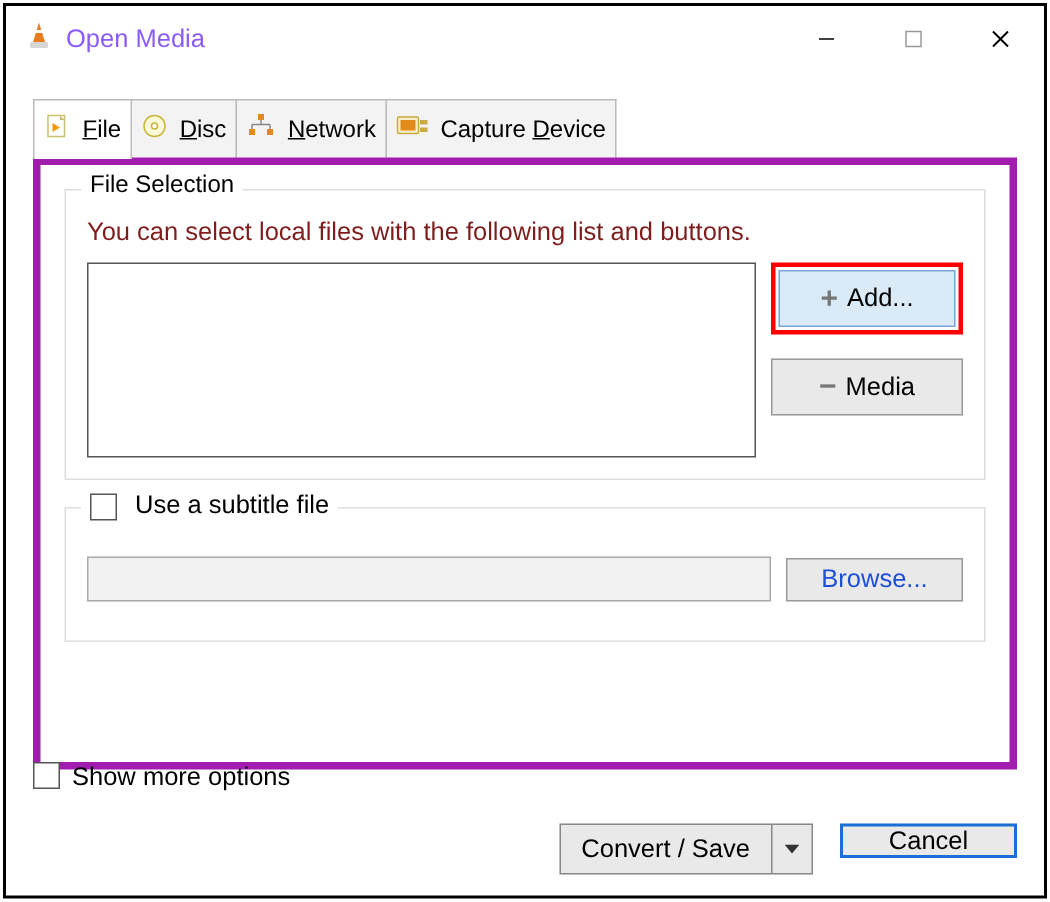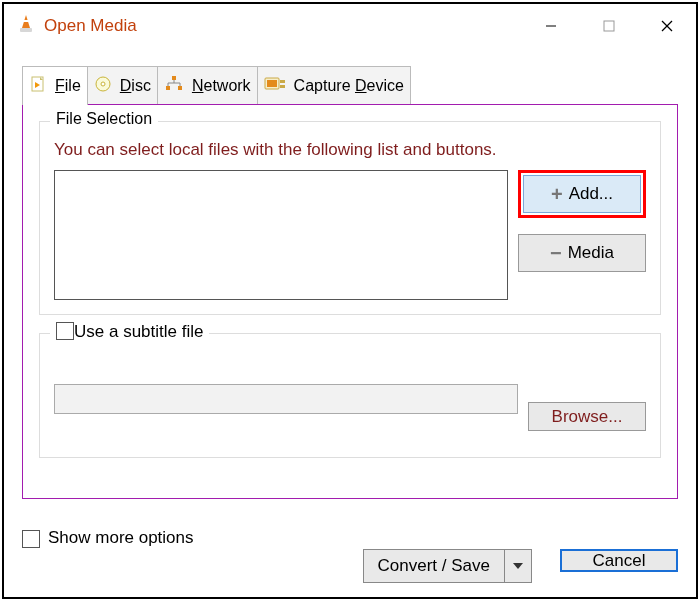--- a/index.html
+++ b/index.html
@@ -2,62 +2,62 @@
 <html><head>
   <meta charset="utf-8">
   <style>
     * { box-sizing: border-box; margin: 0; padding: 0; font-family: "Segoe UI", Tahoma, sans-serif; }
     body { background: #fff; width: 700px; height: 601px; overflow: hidden; }
     .outer { border: 2px solid #000; width: 696px; height: 597px; margin: 2px; background: #fff; position: relative; }
 
     
     .titlebar { height: 44px; display: flex; align-items: center; justify-content: space-between; padding: 0 0 0 12px; }
     .title-left { display: flex; align-items: center; gap: 8px; }
-    .app-title { font-size: 17px; color: #c2410c; }
+    .app-title { font-size: 17px; color: #8b5cf6; }
     .win-controls { display: flex; height: 100%; }
     .win-btn { width: 58px; height: 100%; display: flex; align-items: center; justify-content: center; font-size: 16px; color: #000; }
     .win-btn svg { width: 12px; height: 12px; }
 
     
     .content { padding: 0 18px; }
 
     
     .tabs-wrap { position: relative; margin-top: 18px; }
     .tabs { display: flex; }
     .tab { display: flex; align-items: center; gap: 8px; padding: 8px 6px; border: 1px solid #bbb; border-bottom: none; background: #f3f3f3; font-size: 16px; cursor: default; position: relative; }
     .tab.active { background: #fff; z-index: 2; border-color: #bbb; }
     .tab + .tab { margin-left: -1px; align-items: center; }
     .tab .underline { text-decoration: underline; }
-    .tab-body { border: 1px solid #a21caf; margin-top: -1px; padding: 16px 16px 40px 16px; position: relative; background: #fff; }
+    .tab-body { border: 5px solid #a21caf; margin-top: -1px; padding: 16px 16px 80px 16px; position: relative; background: #fff; }
 
     
     .fieldset { border: 1px solid #ddd; margin-top: 0; padding: 18px 14px 14px 14px; position: relative; }
     .legend { position: absolute; top: -12px; left: 10px; background: #fff; padding: 0 6px; font-size: 16px; color: #000; }
     .instr { font-size: 17px; margin-bottom: 10px; color: #7f1d1d; }
     .file-row { display: flex; gap: 10px; }
     .file-list { flex: 1; height: 130px; border: 1px solid #555; background: #fff; }
     .file-btns { display: flex; flex-direction: column; gap: 16px; width: 128px; }
     .btn { display: flex; align-items: center; justify-content: center; gap: 6px; height: 38px; font-size: 17px; border: 1px solid #999; background: #e9e9e9; padding: 0 6px; }
     .btn .sym { font-size: 20px; font-weight: bold; color: #777; line-height: 1; }
     .btn.add { background: #daeaf7; border: 1px solid #7aa7d9; }
     .highlight-red { border: 3px solid #f00; padding: 2px; display: inline-block; }
 
     
     .fieldset.sub { margin-top: 18px; padding: 14px 14px 26px 14px; }
-    .sub-top { display: flex; align-items: flex-start; gap: 0; position: absolute; top: -12px; left: 10px; background: #fff; padding: 0 6px; }
+    .sub-top { display: flex; align-items: flex-end; gap: 12px; position: absolute; top: -12px; left: 10px; background: #fff; padding: 0 6px; }
     .checkbox { width: 18px; height: 18px; border: 1px solid #555; background: #fff; display: inline-block; }
     .sub-row { display: flex; gap: 10px; align-items: center; margin-top: 18px; }
     .sub-input { flex: 1; height: 30px; border: 1px solid #aaa; background: #f2f2f2; }
-    .btn.browse { width: 118px; height: 29px; color: #7f1d1d; margin-top: 36px; }
-
-    
-    .show-more { position: absolute; left: 18px; bottom: 49px; display: flex; align-items: flex-end; gap: 8px; font-size: 17px; }
-
-    
-    .bottom-btns { position: absolute; right: 18px; bottom: 14px; display: flex; gap: 28px; }
+    .btn.browse { width: 118px; height: 29px; color: #1d4ed8; }
+
+    
+    .show-more { position: absolute; left: 18px; bottom: 69px; display: flex; align-items: flex-start; gap: 8px; font-size: 17px; }
+
+    
+    .bottom-btns { position: absolute; right: 18px; bottom: 14px; display: flex; gap: 18px; }
     .dropdown-btn { display: flex; border: 1px solid #888; background: #e9e9e9; }
     .dropdown-btn .main { padding: 6px 14px; font-size: 17px; border-right: 1px solid #888; }
     .dropdown-btn .arrow { width: 26px; display: flex; align-items: center; justify-content: center; }
     .btn.cancel { width: 118px; height: 23px; border: 2px solid #1a6fd6; background: #e9e9e9; }
   </style>
 </head>
 <body>
 
 <div class="outer">
   <div class="titlebar">

